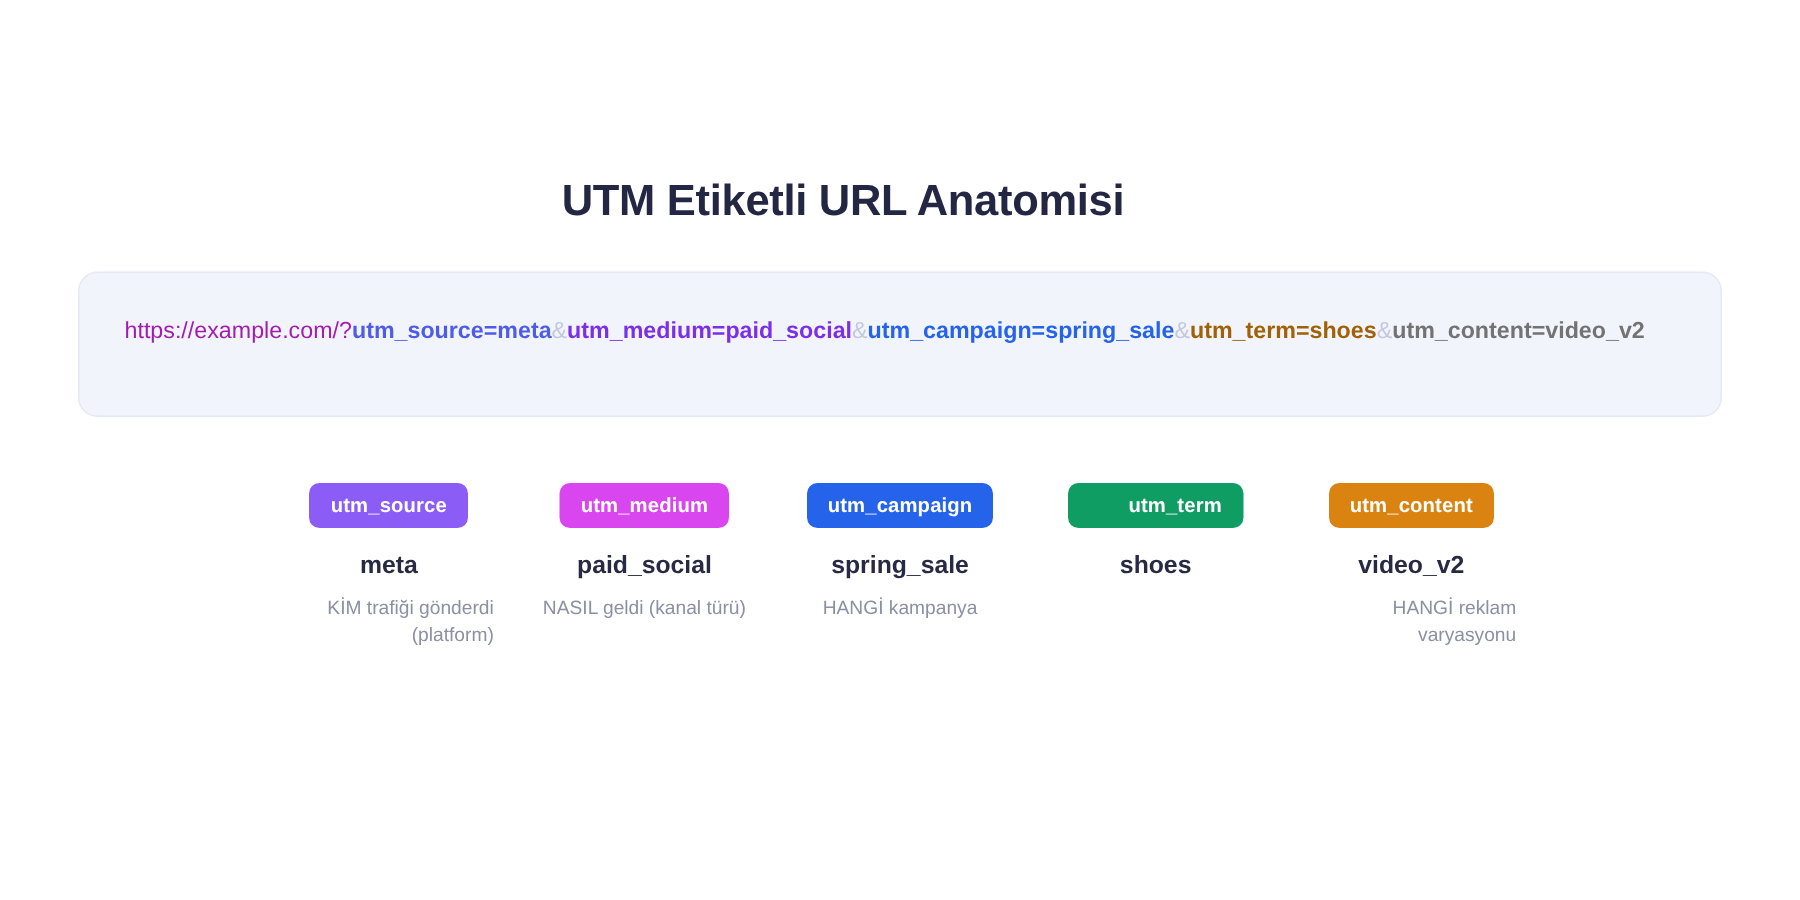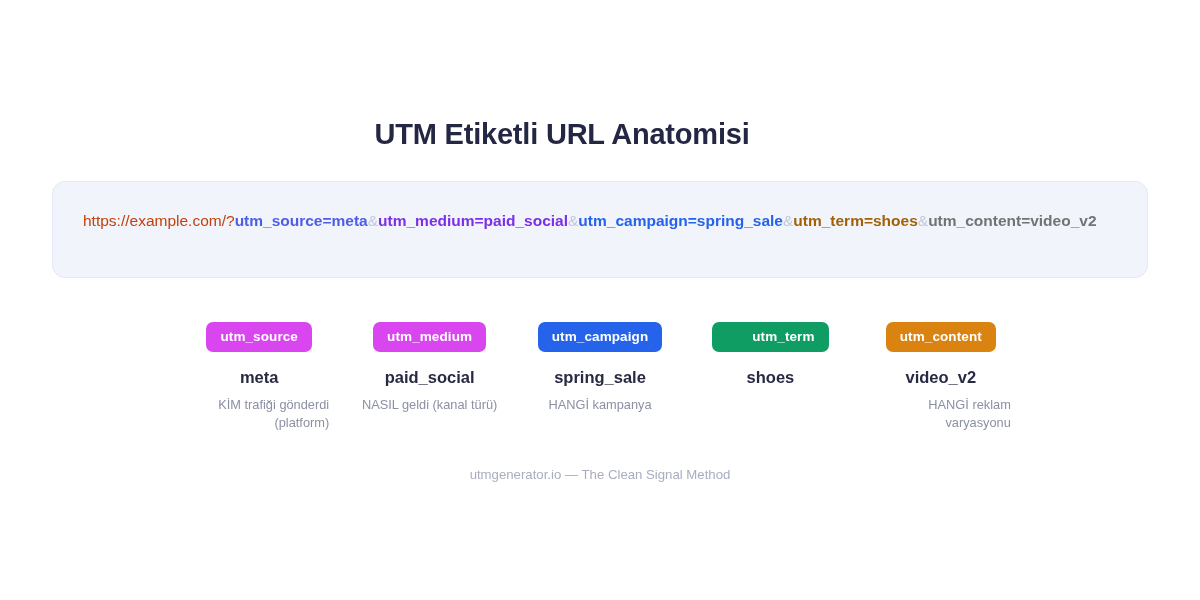--- a/index.html
+++ b/index.html
@@ -49,21 +49,21 @@
     border-radius: 13px;
     padding: 24px 28px 24px 30px;
   }
   .url-line {
     font-size: 15.5px;
     line-height: 29px;
     word-break: break-word;
     font-family: "Liberation Sans", sans-serif;
   }
   .url-base {
-    color: #c2410c;
+    color: #a21caf;
     font-weight: normal;
     margin-top: 12px;
   }
   .url-amp {
     color: #c3c8dc;
     font-weight: normal;
   }
   .seg {
     font-weight: bold;
   }
@@ -95,21 +95,21 @@
     display: inline-block;
     color: #ffffff;
     font-size: 13.5px;
     font-weight: bold;
     border-radius: 7px;
     padding: 6px 14px 7px;
     line-height: 17px;
     white-space: nowrap;
     letter-spacing: 0.1px;
   }
-  .badge-source   { background: #d946ef; text-align: center; }
+  .badge-source   { background: #8b5cf6; text-align: center; }
   .badge-medium   { background: #d946ef; }
   .badge-campaign { background: #2563eb; }
   .badge-term     { background: #0f9d63; padding-left: 40px; }
   .badge-content  { background: #da8310; }
 
   .value {
     margin-top: 14px;
     font-size: 16.5px;
     font-weight: bold;
     color: #272a42;
@@ -175,15 +175,14 @@
     </div>
 
     <div class="col">
       <span class="badge badge-content">utm_content</span>
       <div class="value">video_v2</div>
       <div class="desc">HANGİ reklam varyasyonu</div>
     </div>
 
   </div>
 
-  <div class="footer">utmgenerator.io — The Clean Signal Method</div>
 
 </div>
 
 </body></html>

